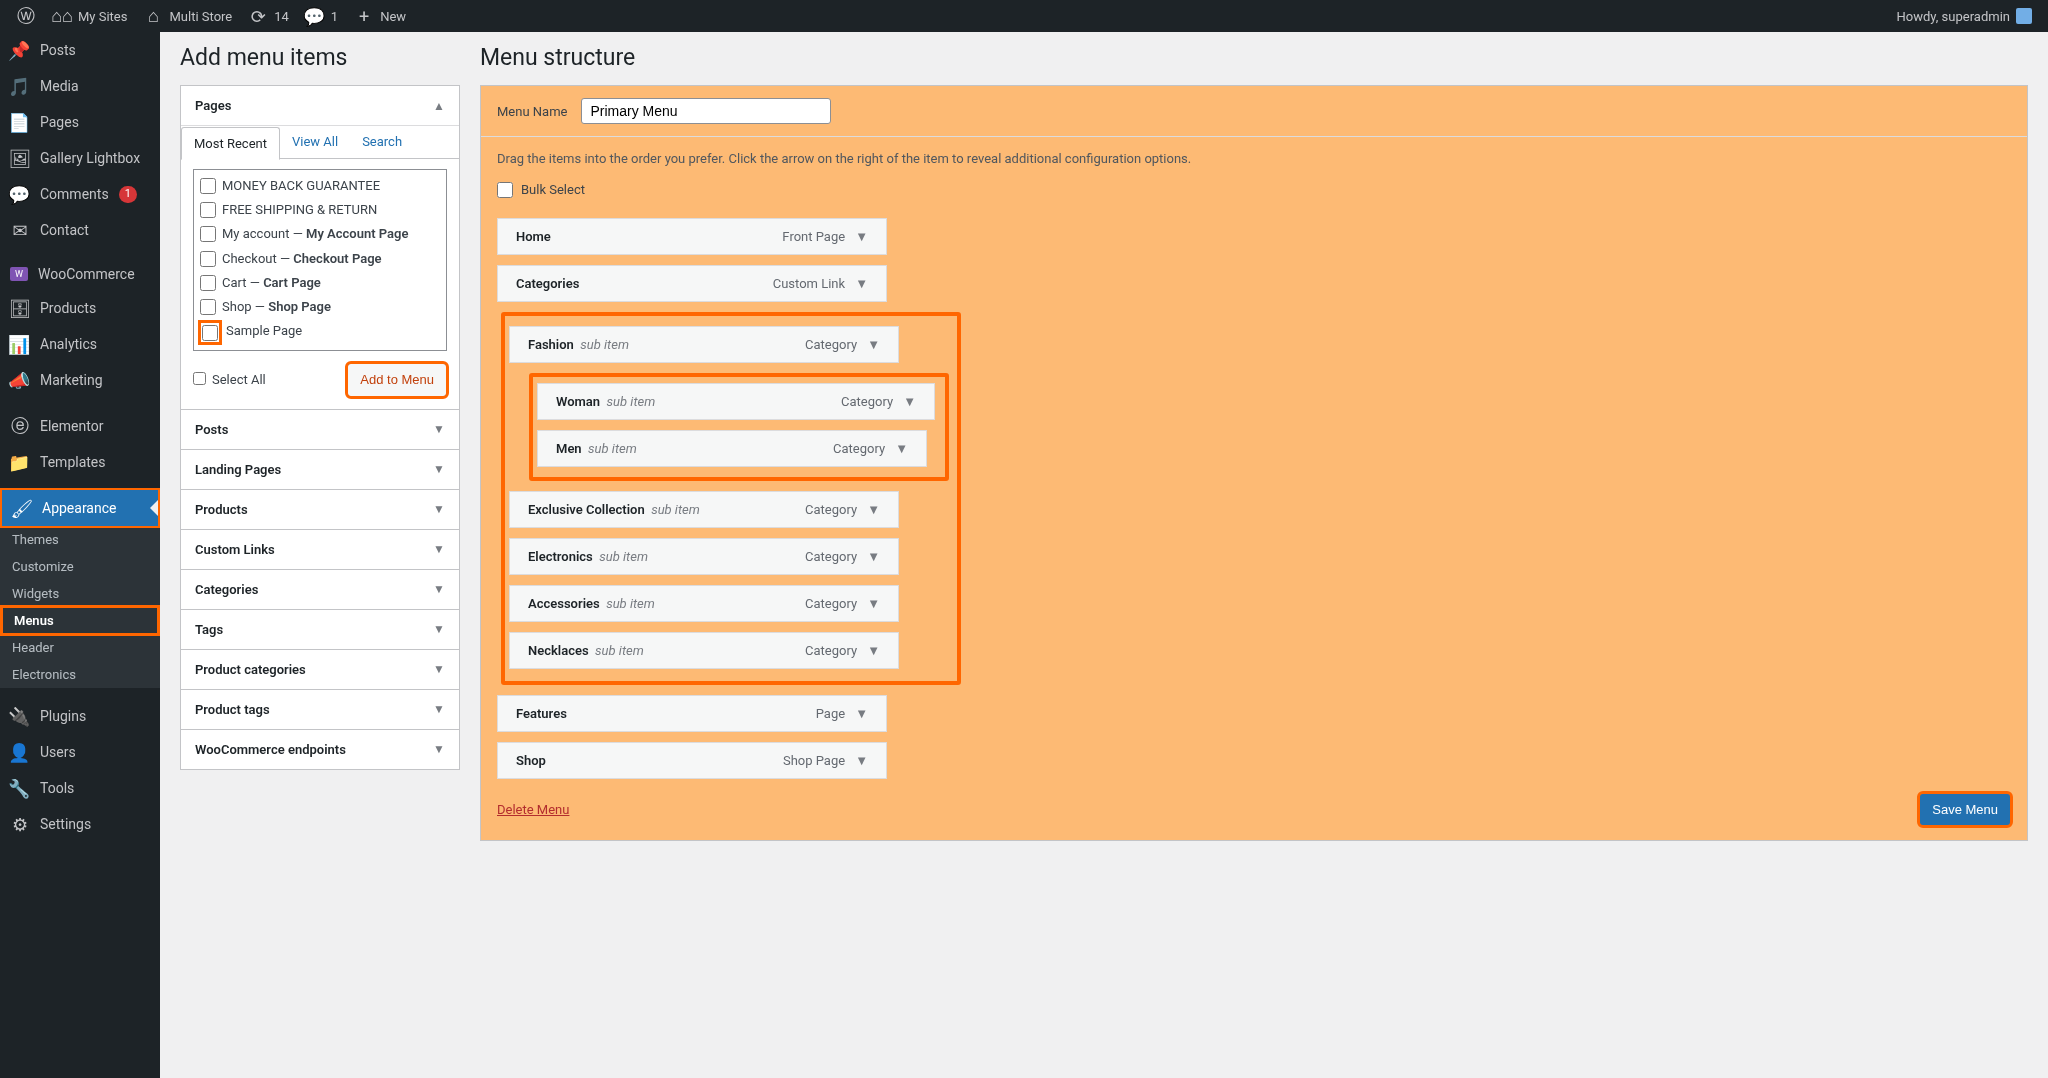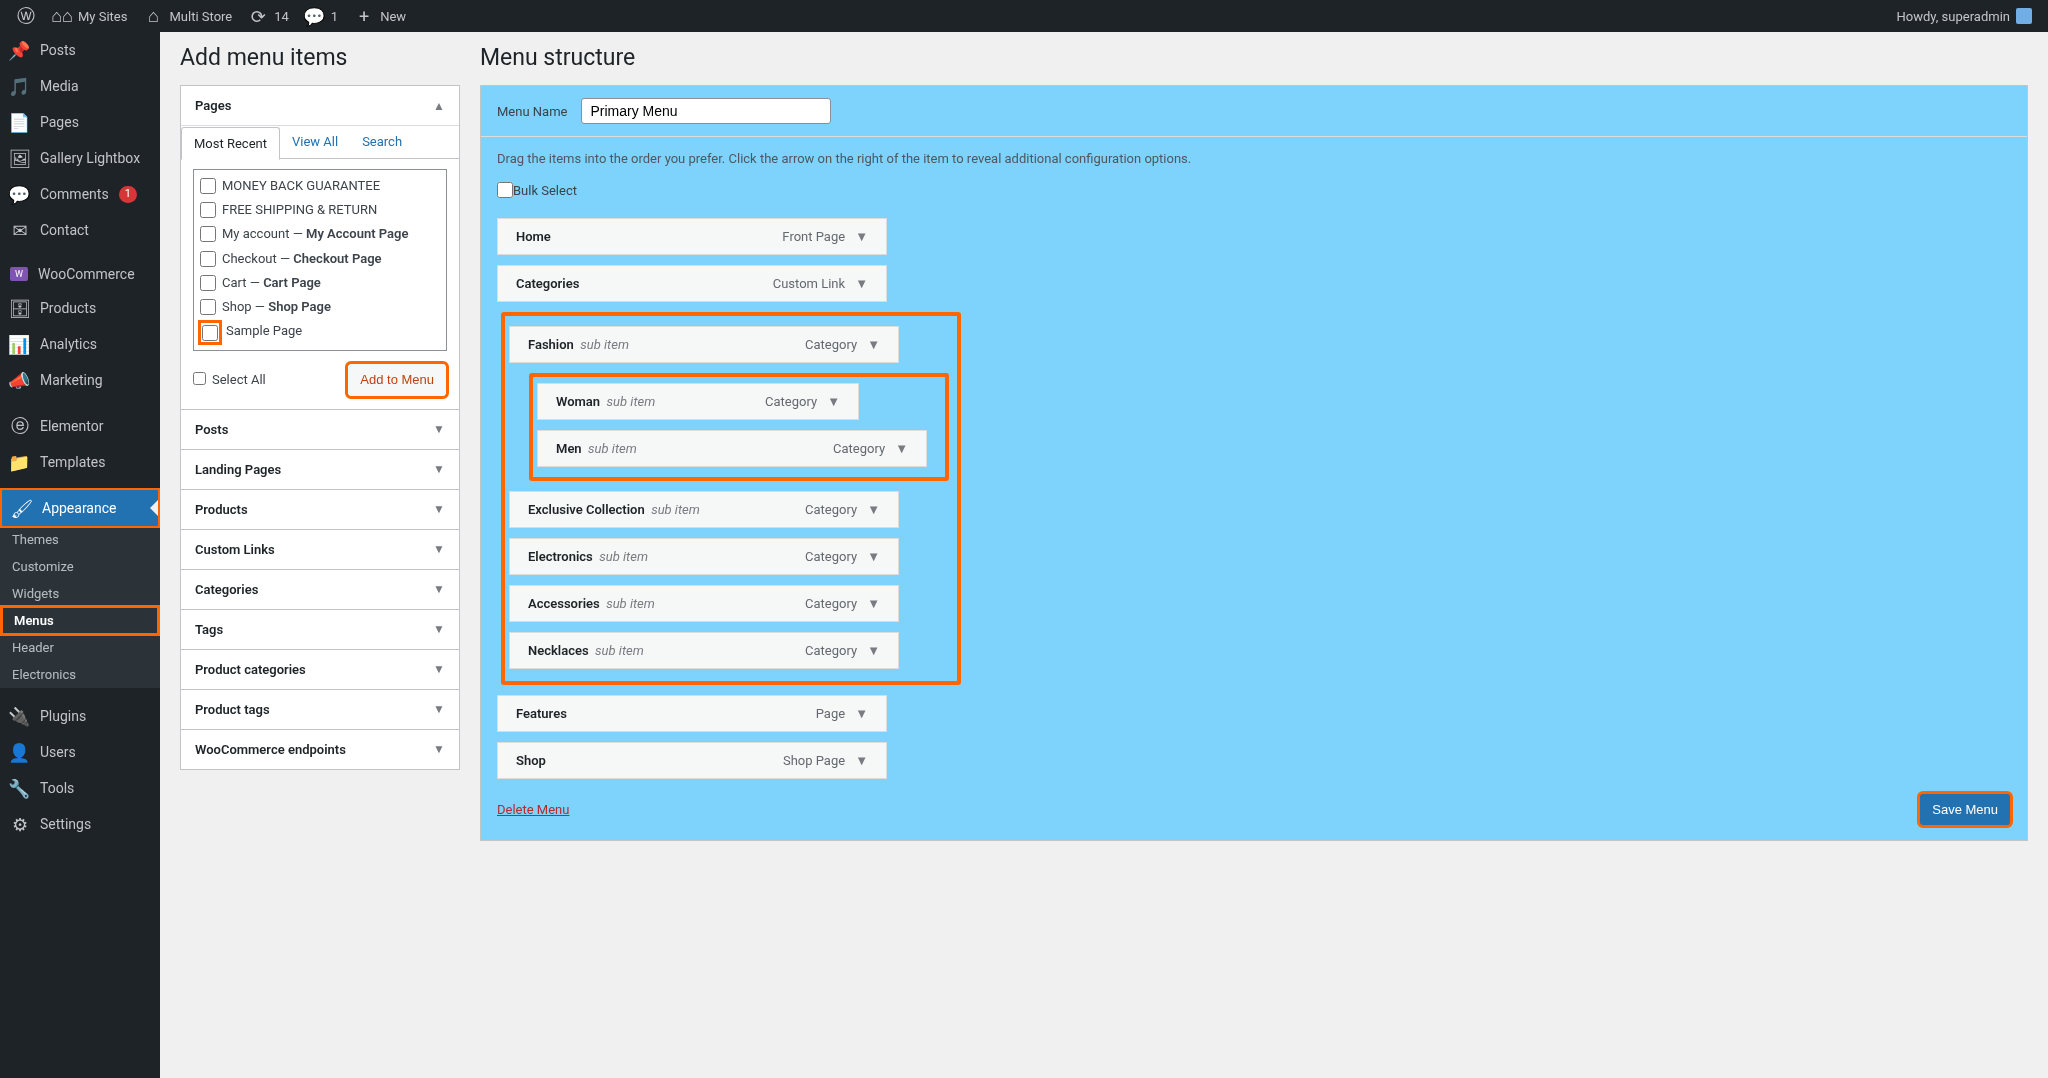--- a/index.html
+++ b/index.html
@@ -51,28 +51,28 @@
 .page-list .pg-row input[type=checkbox] { width: 16px; height: 16px; margin-top: 1px; }
 .page-list .pg-row .strong { font-weight: 600; }
 
 .list-controls { display: flex; justify-content: space-between; align-items: center; margin-top: 12px; }
 .list-controls label { display: flex; align-items: flex-start; gap: 6px; }
 
 .button { display: inline-block; padding: 4px 12px; border: 1px solid #2271b1; background: #f6f7f7; color: #c2410c; border-radius: 3px; cursor: pointer; font-size: 13px; line-height: 1.8; }
 .button-primary { background: #2271b1; border-color: #2271b1; color: #fff; }
 
 
-.panel { background: #7dd3fc; border: 1px solid #c3c4c7; }
+.panel { background: #fdba74; border: 1px solid #c3c4c7; }
 .panel-head { padding: 12px 16px; border-bottom: 1px solid #dcdcde; display: flex; align-items: center; gap: 14px; }
 .panel-head label { font-size: 13px; }
 .panel-head input { padding: 4px 8px; border: 1px solid #8c8f94; border-radius: 3px; width: 250px; font-size: 14px; }
 .panel-body { padding: 14px 16px; }
 .panel-instr { color: #50575e; font-size: 13px; margin-bottom: 16px; }
 .bulk-row { margin-bottom: 20px; display: flex; align-items: center; gap: 8px; }
-.bulk-row label { display: flex; align-items: center; }
+.bulk-row label { display: flex; gap: 8px; }
 .bulk-row input[type=checkbox] { width: 16px; height: 16px; }
 
 .menu-item-bar { background: #f6f7f7; border: 1px solid #dcdcde; display: flex; justify-content: space-between; align-items: center; padding: 10px 18px; margin-bottom: 10px; font-size: 13px; width: 390px; }
 .menu-item-bar .mi-title { font-weight: 600; color: #1d2327; }
 .menu-item-bar .mi-sub { color: #787c82; font-style: italic; font-weight: 400; }
 .menu-item-bar .mi-type { color: #646970; display: flex; align-items: center; gap: 10px; }
 .menu-item-bar .mi-type .chev { color: #787c82; }
 
 .hl-group { border: 4px solid #ff6600; border-radius: 3px; padding: 10px 8px 2px 4px; margin-bottom: 10px; width: 460px; }
 .hl-subgroup { border: 4px solid #ff6600; border-radius: 3px; padding: 6px 4px 0px 4px; margin-bottom: 10px; }
@@ -359,21 +359,21 @@
             <div class="hl-group" style="margin-left:4px;">
               <div class="menu-item-bar" style="width:390px;margin-left:0;">
                 <span><span class="mi-title">Fashion</span> &nbsp;<span class="mi-sub">sub item</span></span>
                 <span class="mi-type">
                     <span>Category</span>
                     <span class="chev">▼</span>
                   </span>
               </div>
 
               <div class="hl-subgroup" style="margin-left:20px;">
-                <div class="menu-item-bar" style="width:322px;">
+                <div class="menu-item-bar" style="width:398px;">
                   <span><span class="mi-title">Woman</span> &nbsp;<span class="mi-sub">sub item</span></span>
                   <span class="mi-type">
                       <span>Category</span>
                       <span class="chev">▼</span>
                     </span>
                 </div>
                 <div class="menu-item-bar" style="width:390px;">
                   <span><span class="mi-title">Men</span> &nbsp;<span class="mi-sub">sub item</span></span>
                   <span class="mi-type">
                       <span>Category</span>

